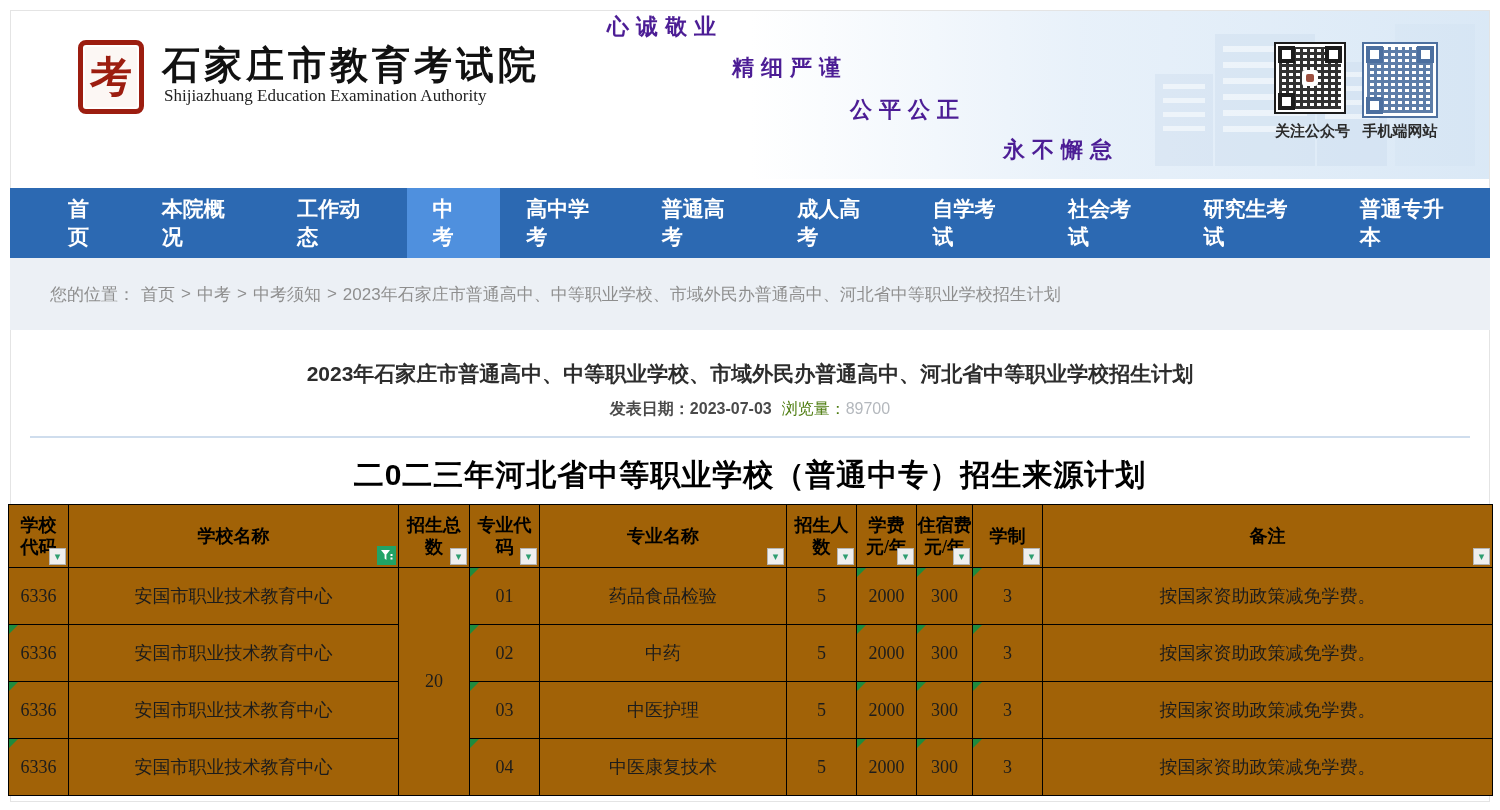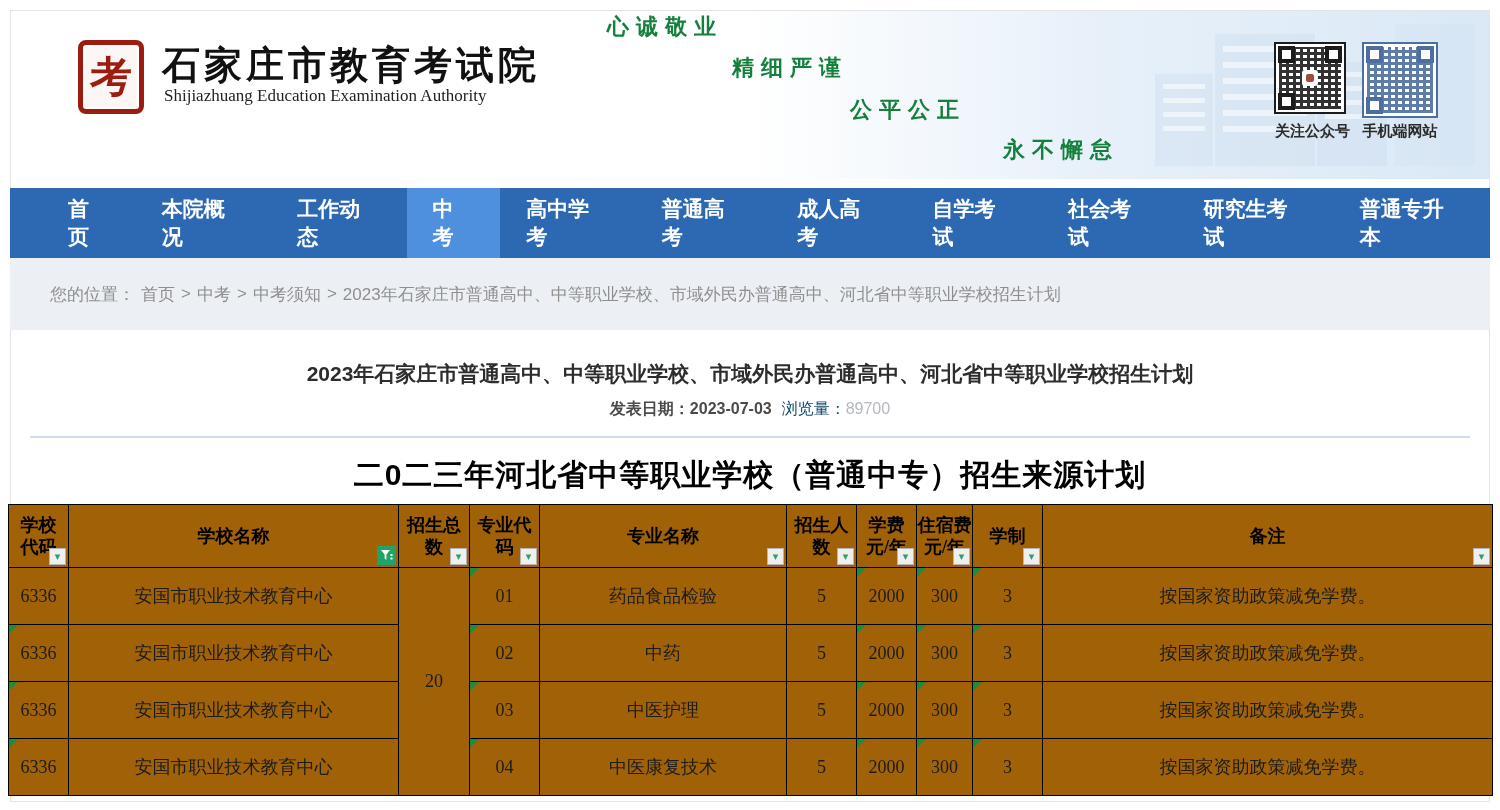--- a/index.html
+++ b/index.html
@@ -11,21 +11,21 @@
   .hdr-bgwash { position:absolute; left:750px; top:11px; width:739px; height:168px;
     background:linear-gradient(90deg, rgba(226,238,249,0) 0%, rgba(224,236,248,.75) 45%, rgba(214,230,245,.9) 100%); }
   .hdr-building { position:absolute; right:15px; top:14px; opacity:.55; }
   .seal { position:absolute; left:78px; top:40px; width:66px; height:74px; border:5px solid #9c1d10;
     border-radius:8px; background:#fcf7f4; box-shadow:inset 0 0 0 2px #fff; display:flex; align-items:center; justify-content:center; }
   .seal span { color:#9c1d10; font-family:"Liberation Serif", serif; font-weight:bold; font-size:42px; }
   .brand-cn { position:absolute; left:162px; top:40px; font-family:"Liberation Serif", serif; font-weight:bold;
     font-size:38px; letter-spacing:4px; color:#111; }
   .brand-en { position:absolute; left:164px; top:86px; font-family:"Liberation Serif", serif; font-size:17px; color:#222; }
   .slogan { position:absolute; color:#6fadе8; font-weight:bold; font-size:22px; letter-spacing:7px; color:#6badе9; }
-  .slogan { color:#15803d; }
+  .slogan { color:#4c1d95; }
   .slg0 { left:607px; top:12px; }
   .slg1 { left:732px; top:53px; }
   .slg2 { left:850px; top:95px; }
   .slg3 { left:975px; top:135px;margin-left:28px; }
 
   .qr { position:absolute; top:42px; border:2px solid currentColor; background:#fff; }
   .qr1 { left:1274px; width:72px; height:72px; color:#1c1c1c; }
   .qr2 { left:1362px; width:76px; height:76px; color:#4c6f9f; }
   .qr .noise { position:absolute; inset:3px; opacity:.9;
     background-image:repeating-linear-gradient(0deg, currentColor 0 3px, transparent 3px 6px),
@@ -50,21 +50,21 @@
   .crumbbar { position:absolute; left:10px; top:258px; width:1480px; height:72px; background:#ecf0f5;
     display:flex; align-items:center; padding-left:40px; font-size:17px; color:#8e8e8e; }
   .crumbbar span { margin-right:6px; }
   .crumbbar a { color:#8e8e8e; text-decoration:none; cursor:pointer; margin-right:6px; }
 
   
   .art-title { position:absolute; left:0; top:360px; width:1500px; text-align:center;
     font-size:21px; font-weight:bold; color:#2d2d2d; }
   .art-meta { position:absolute; left:0; top:399px; width:1500px; text-align:center; font-size:16px; }
   .art-meta .pub { color:#4a4a4a; font-weight:bold; }
-  .art-meta .vlabel { color:#0c4a6e; margin-left:10px; }
+  .art-meta .vlabel { color:#4d7c0f; margin-left:10px; }
   .art-meta .vnum { color:#b4b8bd; }
   .art-sep { position:absolute; left:30px; top:436px; width:1440px; border-top:2px solid #cfdded; }
 
   
   .tbl-title { position:absolute; left:0; top:455px; width:1500px; text-align:center;
     font-size:30px; font-weight:bold; color:#000; letter-spacing:1px; }
   table.grid { position:absolute; left:8px; top:504px; width:1484px; border-collapse:collapse;
     font-family:"Liberation Serif", serif; table-layout:fixed; background:#a16207; }
   table.grid th, table.grid td { border:1.6px solid #000; text-align:center; vertical-align:middle;
     position:relative; overflow:hidden; }

